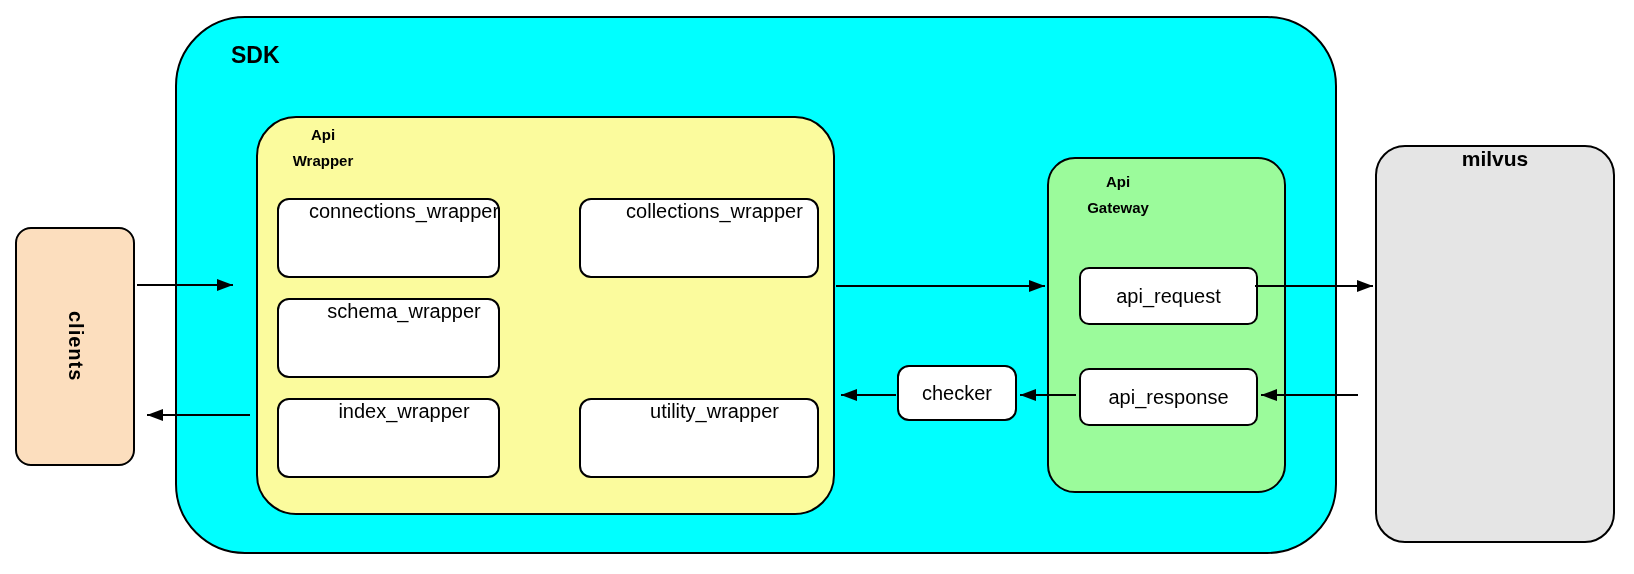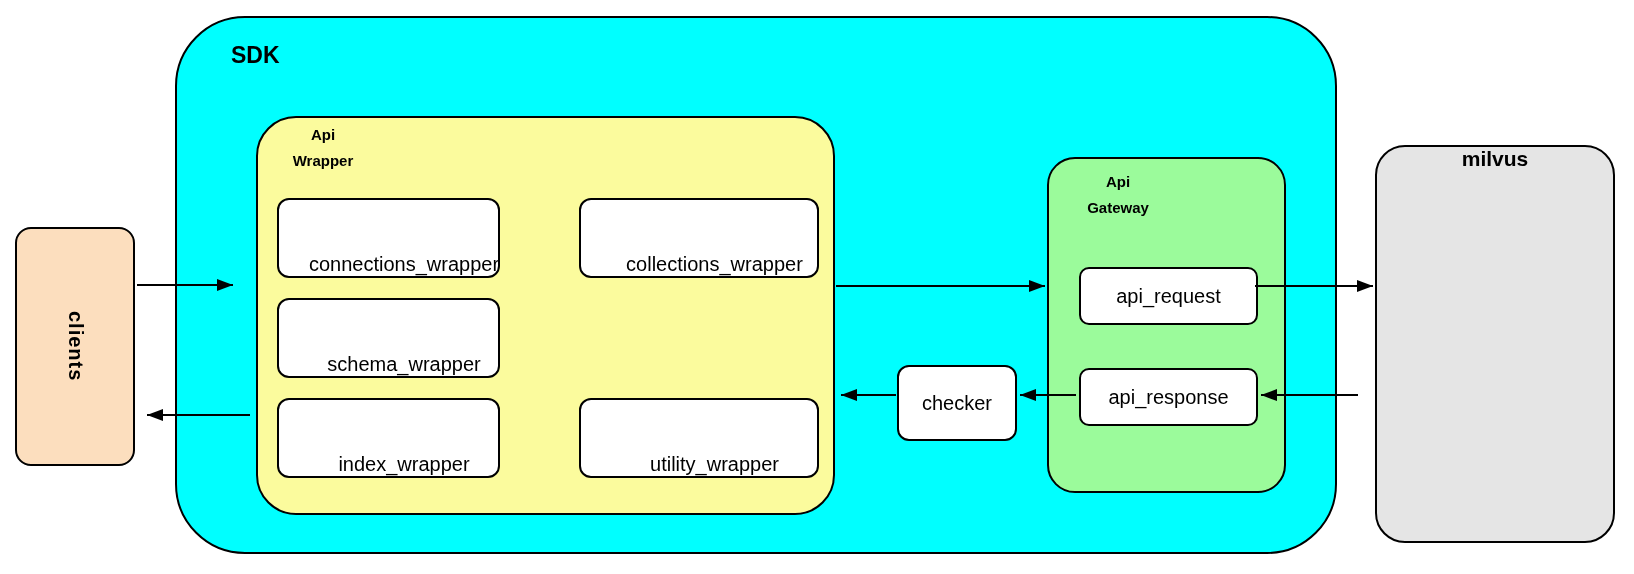--- a/index.html
+++ b/index.html
@@ -39,32 +39,32 @@
   }
   .block-title {
     position: absolute; font-weight: bold; font-size: 15px; line-height: 26px;
     text-align: center; white-space: pre-line;
   }
   #api-wrapper-title { left: 8px; top: 4px; width: 114px; }
 
   .wrapper-box {
     position: absolute; height: 80px;
     background: var(--box_fill); border: 2px solid var(--stroke, #000); border-radius: 12px;
-    display: flex; align-items: flex-end; justify-content: center;
+    display: flex; align-items: flex-start; justify-content: center;
     font-size: 20px; box-sizing: border-box; padding-left: 31px;
   }
   .col-a { left: 19px;  width: 223px; }
   .col-b { left: 321px; width: 240px; }
   .row-1 { top: 80px; }
   .row-2 { top: 180px; }
   .row-3 { top: 280px; }
 
   
   #checker {
-    left: 897px; top: 365px; width: 120px; height: 76px;
+    left: 897px; top: 365px; width: 120px; height: 56px;
     background: var(--box_fill); border-radius: 12px;
     display: flex; align-items: center; justify-content: center; font-size: 20px;
   }
 
   
   #api-gateway {
     left: 1047px; top: 157px; width: 239px; height: 336px;
     background: var(--gateway_fill); border-radius: 28px;
   }
   #api-gateway-title { left: 9px; top: 10px; width: 120px; }

